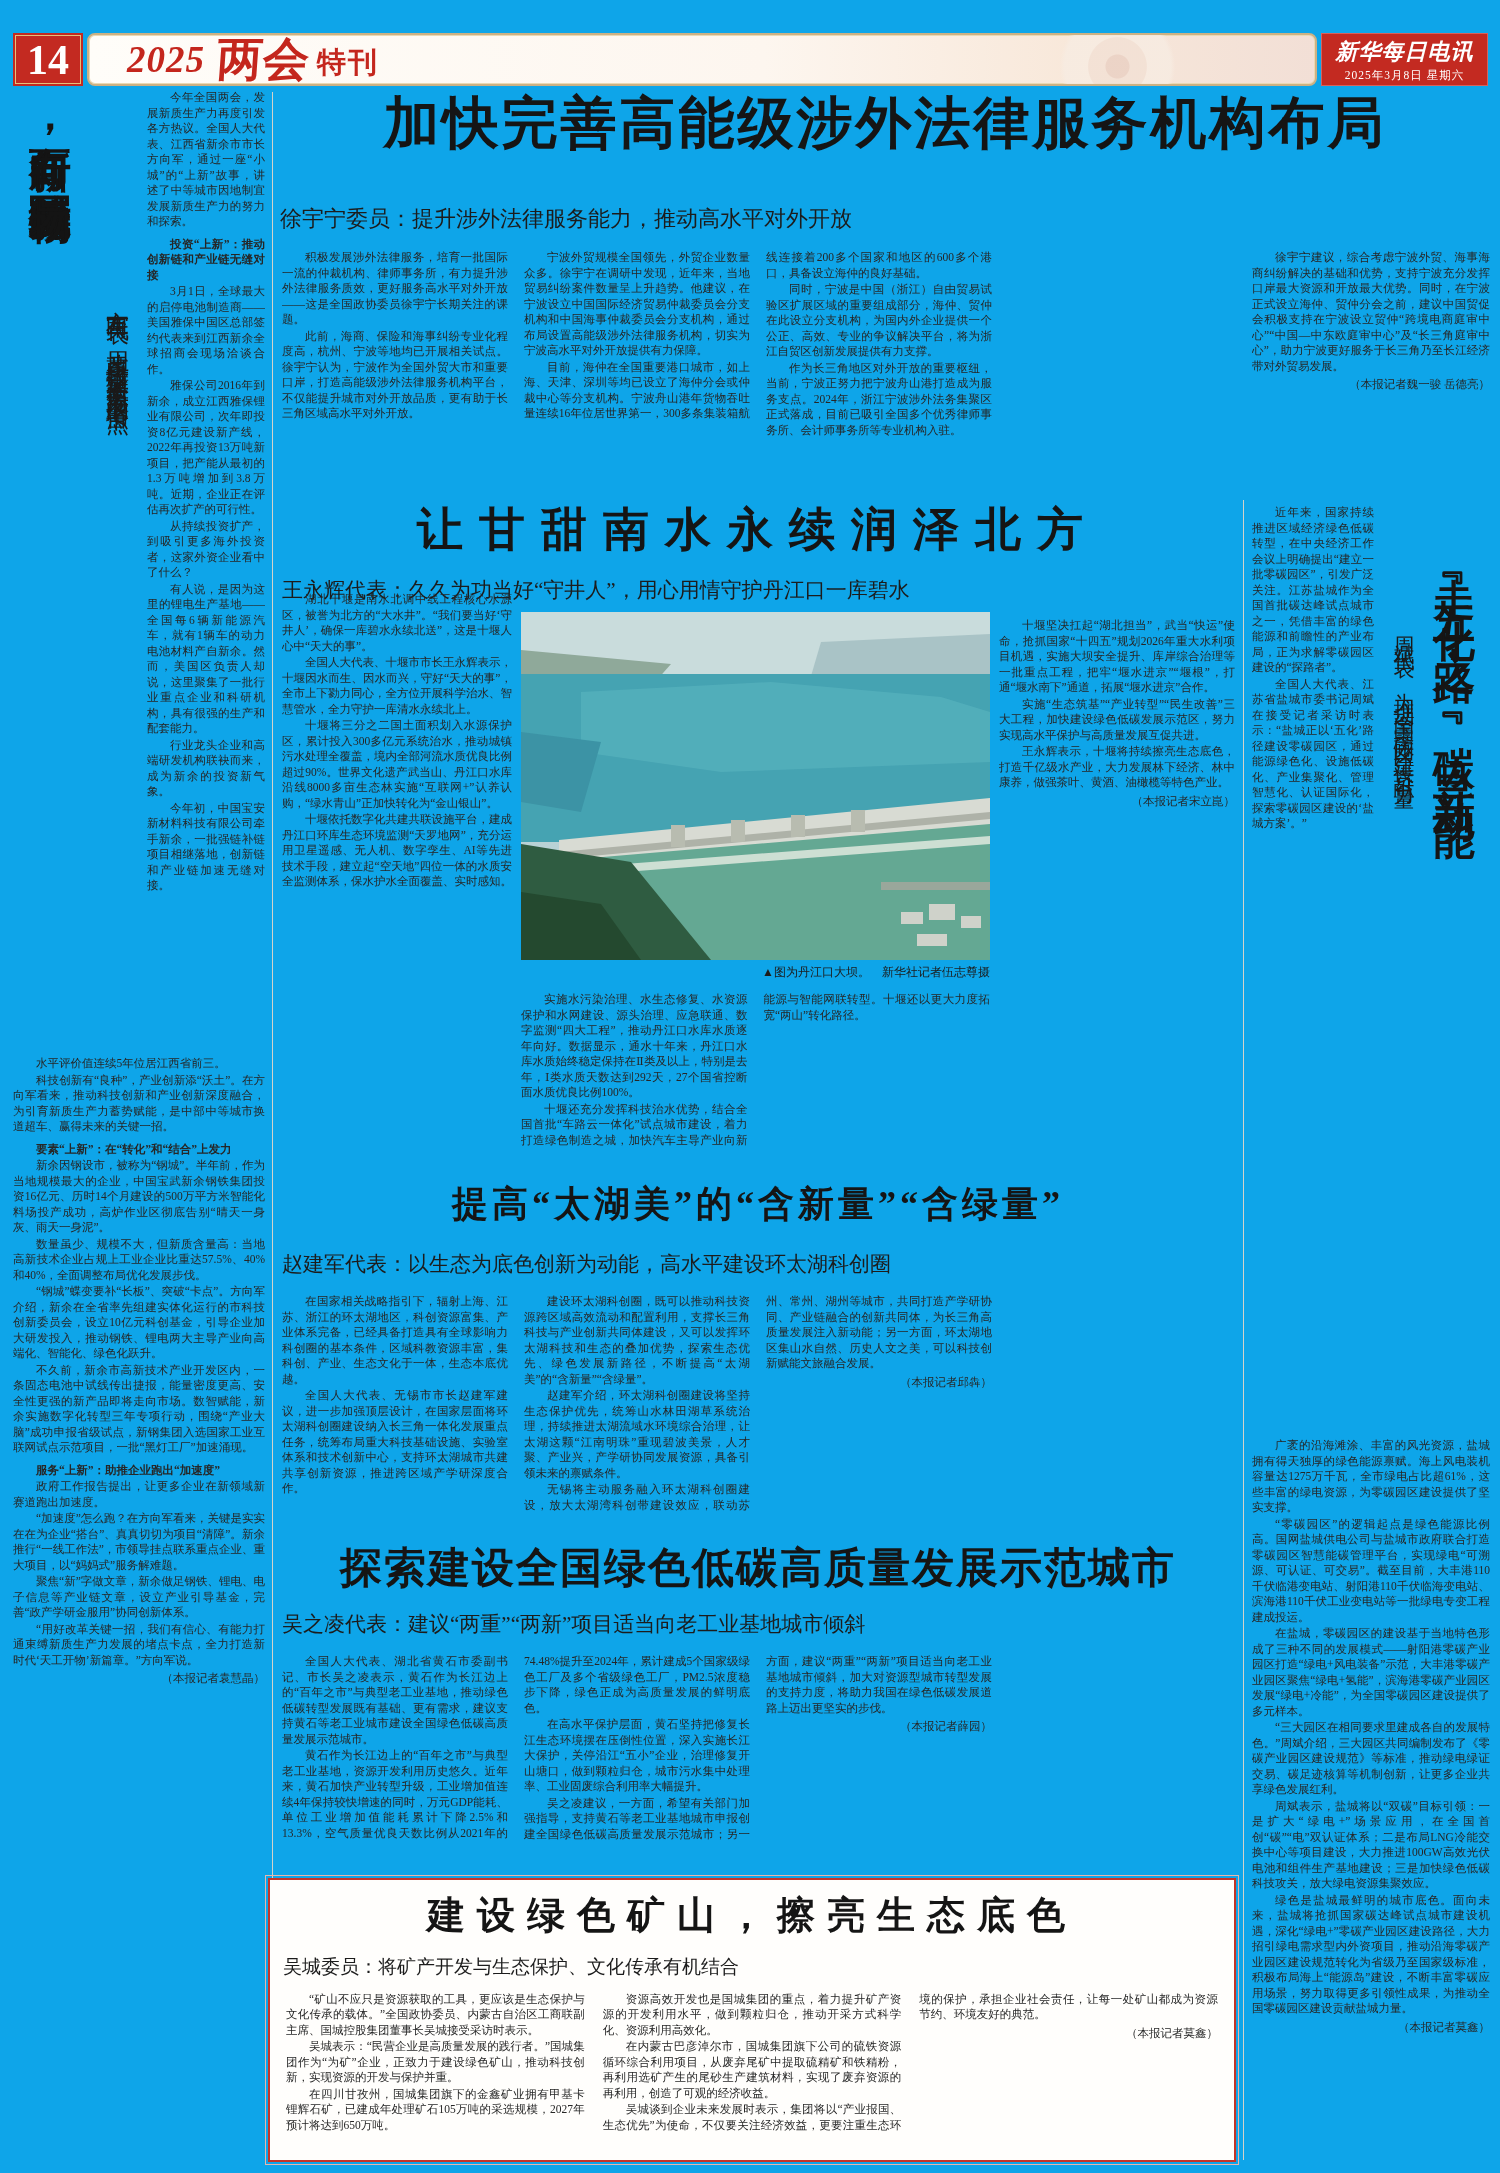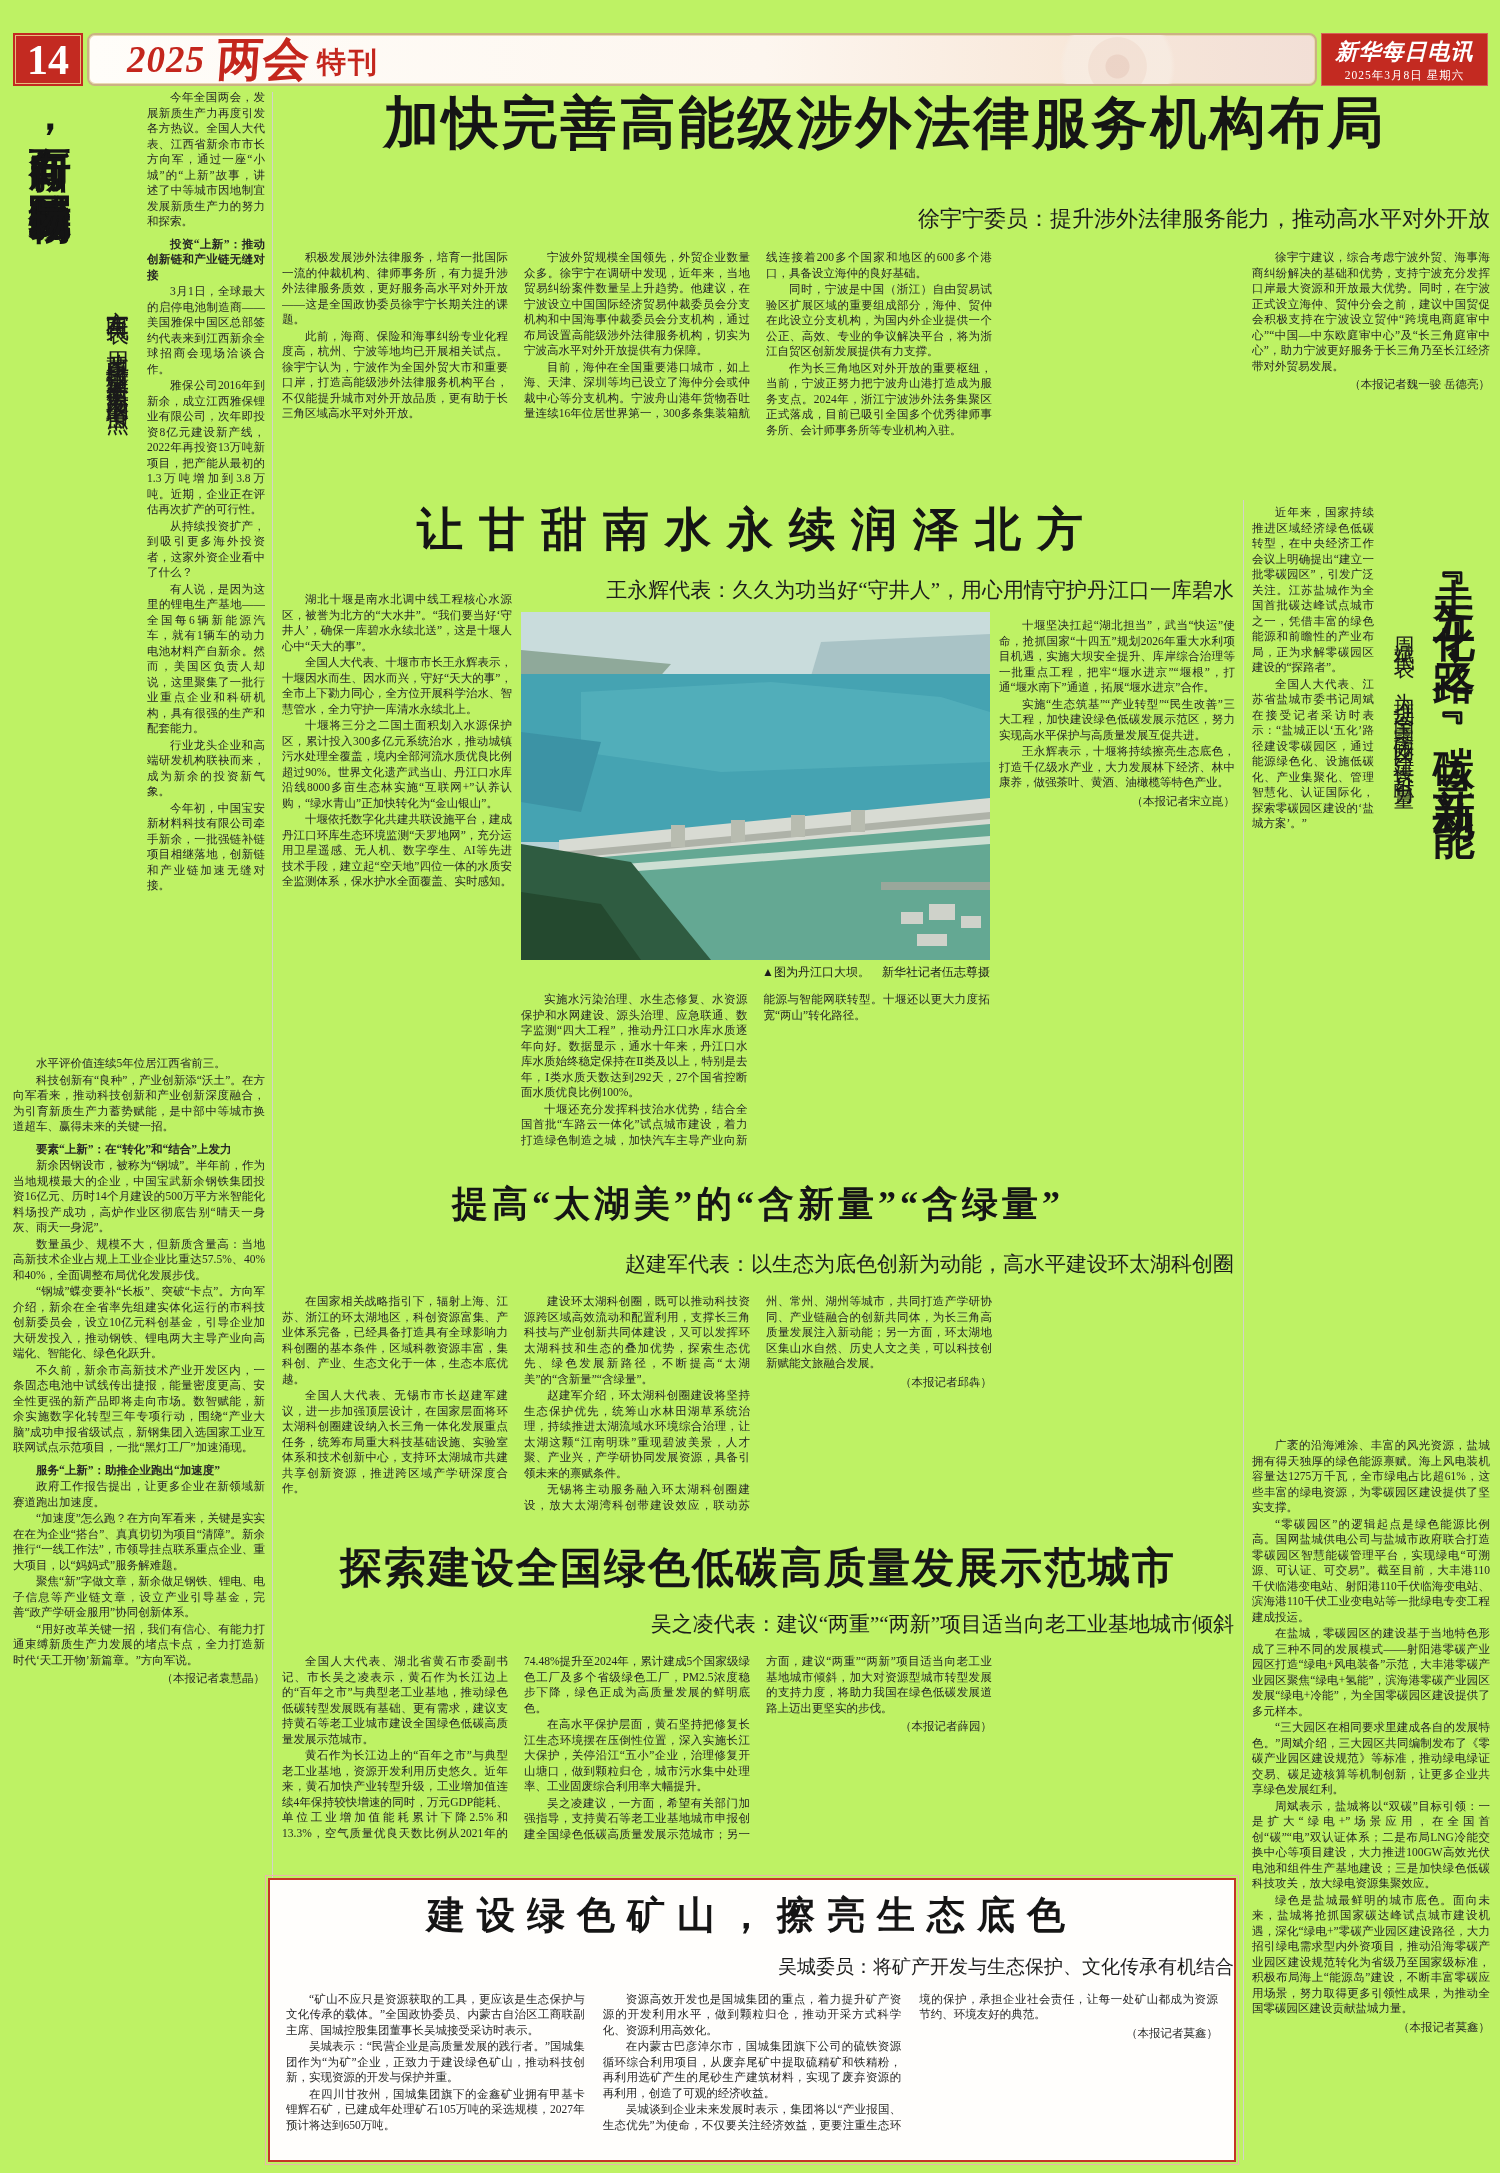--- a/index.html
+++ b/index.html
@@ -1,16 +1,16 @@
 <!DOCTYPE html>
 <html><head>
 <meta charset="utf-8">
 <style>
   html,body{margin:0;padding:0;background:#e8e6e0;}
-  .page{position:relative;width:1500px;height:2173px;background:#bef264;margin:0 auto;overflow:hidden;
+  .page{position:relative;width:1500px;height:2173px;background:#0ea5e9;margin:0 auto;overflow:hidden;
         font-family:"Liberation Serif","DejaVu Serif",serif;color:#262626;}
   .abs{position:absolute;}
   p{margin:0;}
   
   .pageno{left:13px;top:33px;width:70px;height:53px;background:#c32a21;color:#fff;
           display:flex;align-items:center;justify-content:center;font-size:42px;font-weight:bold;
           box-shadow:inset 0 0 0 2px #c32a21, inset 0 0 0 3px #e6c07a;}
   .strip{left:87px;top:33px;width:1230px;height:53px;border:2px solid #ccb184;border-radius:8px;
          background:linear-gradient(90deg,#fffdf9 0%,#fdf6ef 55%,#f8e8da 80%,#f2dfd6 100%);
          box-shadow:inset 0 0 0 1px #ead9b4;display:flex;align-items:center;padding-left:38px;box-sizing:border-box;overflow:hidden;}
@@ -26,21 +26,21 @@
   .mast .date{font-size:11.5px;margin-top:1px;letter-spacing:1px;}
   
   .vrule{width:1px;background:#d3d2ca;}
   
   .vtext{writing-mode:vertical-rl;text-orientation:mixed;}
   .body{font-size:11.5px;line-height:15.5px;text-align:justify;overflow:hidden;}
   .body p{text-indent:2em;margin-bottom:1px;}
   .body .credit,.credit{text-align:right;text-indent:0;margin-top:3px;}
   .subhead{font-weight:bold;text-indent:2em;margin:7px 0 6px;}
   .headline{font-weight:bold;color:#151515;text-align:center;line-height:1.05;}
-  .byline{text-align:right;color:#1c1c1c;}
+  .byline{text-align:left;color:#1c1c1c;}
   .cols4{column-count:4;column-gap:16px;column-fill:auto;}
   .cols3{column-count:3;column-gap:18px;column-fill:auto;}
   .cols2{column-count:2;column-gap:16px;column-fill:auto;}
   
   .photo{overflow:hidden;background:#9fc3c9;}
   .caption{font-size:12px;text-align:right;color:#1c1c1c;}
   
   .redbox{border:2px solid #c53528;outline:1px solid #eab4ab;outline-offset:2px;background:#fffefc;box-sizing:border-box;}
 </style>
 </head>

